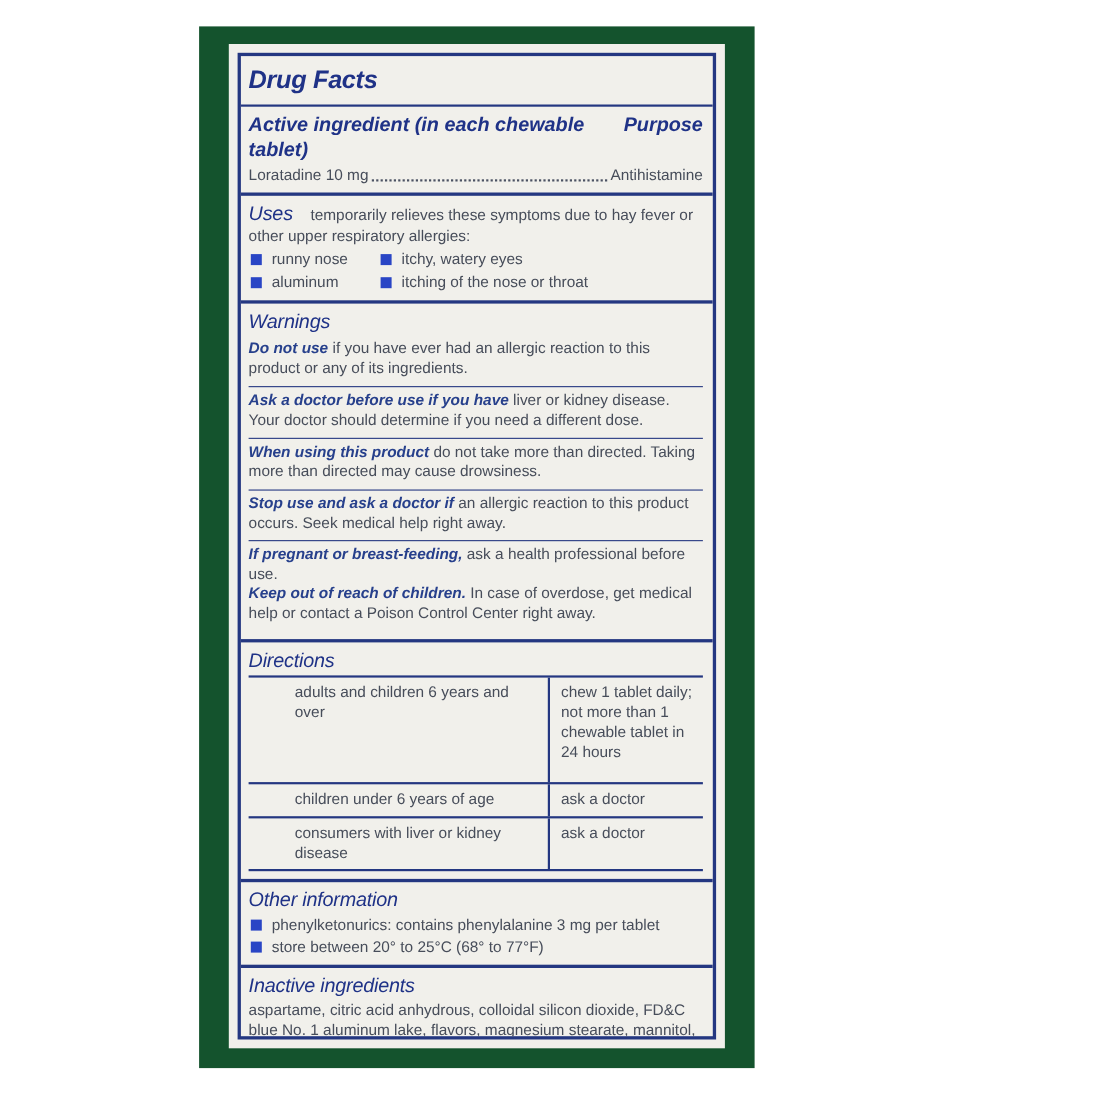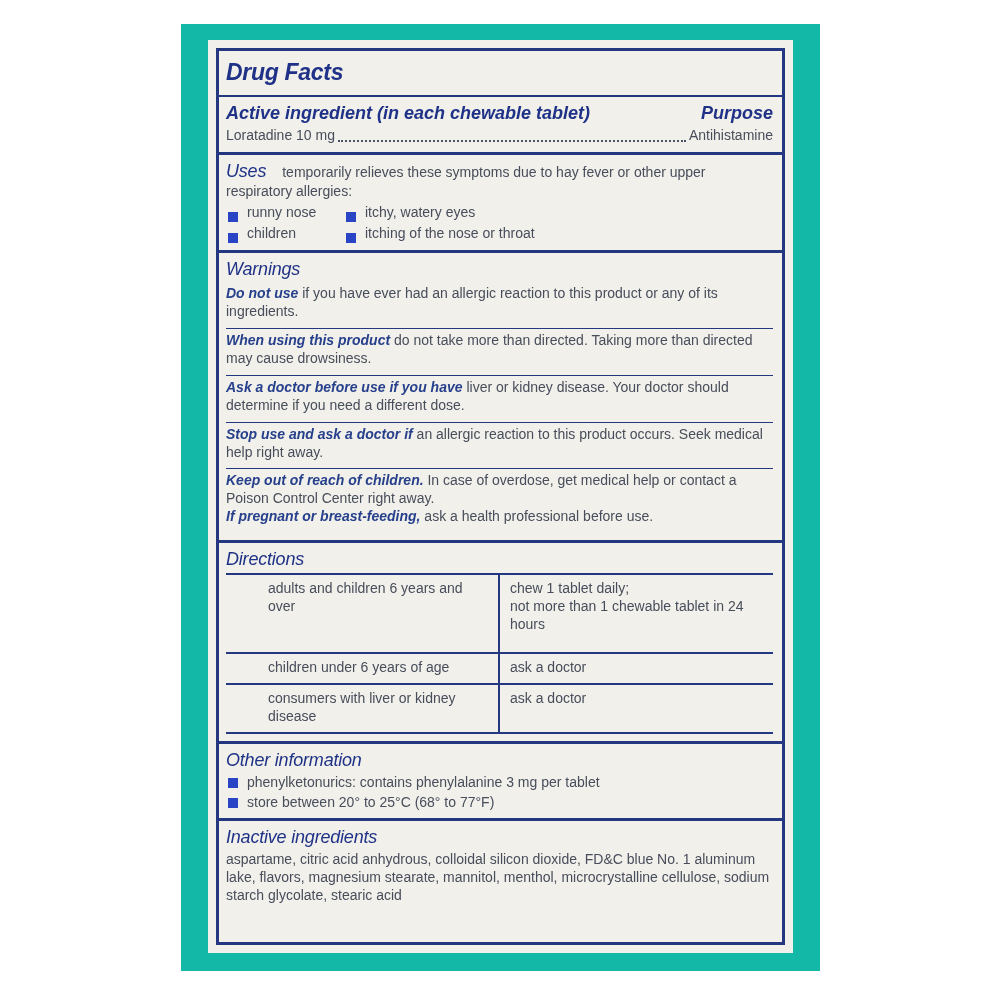--- a/index.html
+++ b/index.html
@@ -10,22 +10,22 @@
     overflow: hidden;
   }
   .stage {
     position: relative;
     width: 1000px; height: 1000px;
     background: #ffffff;
   }
   .package {
     position: absolute;
     left: 181px; top: 24px;
-    width: 639px; height: 947px;
-    background: #14b8a6;
+    width: 505px; height: 947px;
+    background: #14532d;
     display: flex;
   }
   .label {
     flex: 1;
     margin: 16px 27px 18px 27px;
     background: #f1f0eb;
     display: flex;
   }
   .panel {
     flex: 1;
@@ -65,21 +65,21 @@
     min-width: 30px;
   }
 
   .runin { max-width: 528px; margin-bottom: 3px; }
   .symgrid {
     display: grid;
     grid-template-columns: 118px auto;
     row-gap: 3px;
     margin-top: 2px;
   }
-  .sym { display: flex; align-items: flex-end; }
+  .sym { display: flex; align-items: flex-start; }
   .sq {
     width: 10px; height: 10px; flex: 0 0 10px;
     background: #2945c5;
     margin: 4px 9px 0 2px;
     display: inline-block;
   }
 
   .wblock { padding: 3px 0 7px 0; }
   .wblock + .wblock { border-top: 1.5px solid #243781; }
   .s-warn .h3 { margin-bottom: 1px; }
@@ -133,46 +133,46 @@
             <span class="sym">
                 <span class="sq"></span>
                 <span>runny nose</span>
               </span>
             <span class="sym">
                 <span class="sq"></span>
                 <span>itchy, watery eyes</span>
               </span>
             <span class="sym">
                 <span class="sq"></span>
-                <span>children</span>
+                <span>aluminum</span>
               </span>
             <span class="sym">
                 <span class="sq"></span>
                 <span>itching of the nose or throat</span>
               </span>
           </div>
         </section>
 
         <section class="sec s-warn sep3">
           <div class="h3">Warnings</div>
           <div class="wblock">
             <p><b>Do not use</b><span> if you have ever had an allergic reaction to this product or any of its ingredients.</span></p>
           </div>
           <div class="wblock">
+            <p><b>Ask a doctor before use if you have</b><span> liver or kidney disease. Your doctor should determine if you need a different dose.</span></p>
+          </div>
+          <div class="wblock">
             <p><b>When using this product</b><span> do not take more than directed. Taking more than directed may cause drowsiness.</span></p>
           </div>
           <div class="wblock">
-            <p><b>Ask a doctor before use if you have</b><span> liver or kidney disease. Your doctor should determine if you need a different dose.</span></p>
-          </div>
-          <div class="wblock">
             <p><b>Stop use and ask a doctor if</b><span> an allergic reaction to this product occurs. Seek medical help right away.</span></p>
           </div>
           <div class="wblock">
+            <p><b>If pregnant or breast-feeding,</b><span> ask a health professional before use.</span></p>
             <p><b>Keep out of reach of children.</b><span> In case of overdose, get medical help or contact a Poison Control Center right away.</span></p>
-            <p><b>If pregnant or breast-feeding,</b><span> ask a health professional before use.</span></p>
           </div>
         </section>
 
         <section class="sec s-dir sep3">
           <div class="h3">Directions</div>
           <div class="dtable">
             <div class="drow r1">
               <div class="dc1">adults and children 6 years and over</div>
               <div class="dc2">
                 <div>chew 1 tablet daily;</div>

